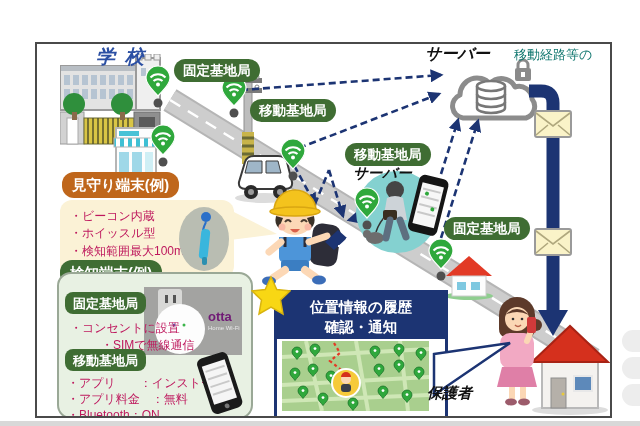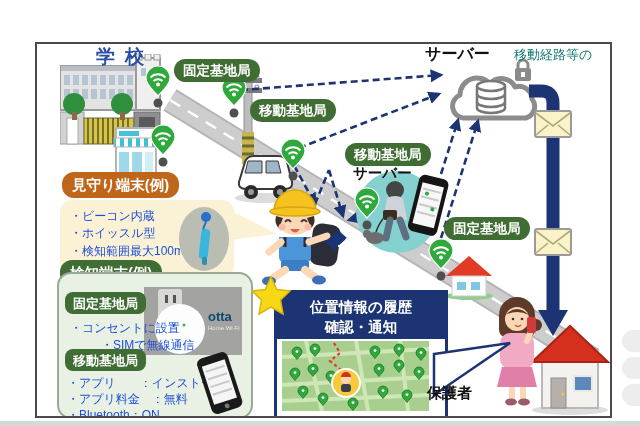--- a/index.html
+++ b/index.html
@@ -6,22 +6,22 @@
   body{font-family:"Liberation Sans","DejaVu Sans",sans-serif;}
   .page{position:relative;width:640px;height:426px;overflow:hidden;background:#fff;}
   .frame{position:absolute;left:35px;top:42px;width:573px;height:372px;border:2px solid #4a4a4a;background:#fff;overflow:hidden;}
   .abs{position:absolute;}
   .station-label{position:absolute;z-index:6;background:#3f6d33;color:#fff;font-weight:bold;
     font-size:13.5px;line-height:1;padding:5px 9px 4px;border-radius:13px;white-space:nowrap;}
   .sub-label{position:absolute;z-index:8;background:#3f6d33;color:#fff;font-weight:bold;
     font-size:13px;line-height:1;padding:5px 8px 4px;border-radius:8px;white-space:nowrap;}
   .title-chip{position:absolute;z-index:7;color:#fff;font-weight:bold;font-size:14.5px;line-height:1;
     padding:6px 10px 5px;border-radius:12px;white-space:nowrap;}
-  .bullet{font-size:12px;color:#1d4ed8;white-space:nowrap;line-height:1.45;}
-  .plain-bold{position:absolute;z-index:6;font-weight:bold;color:#111;white-space:nowrap;}
+  .bullet{font-size:12px;color:#be185d;white-space:nowrap;line-height:1.45;}
+  .plain-bold{position:absolute;z-index:6;font-weight:bold;color:#111;white-space:nowrap;font-style:italic;}
   .pin{position:absolute;z-index:5;width:26px;height:44px;}
   .mail{position:absolute;z-index:5;width:38px;height:28px;}
   .bubble{position:absolute;z-index:7;background:#fbf2d6;border-radius:12px;}
   .panel{position:absolute;z-index:7;background:#e8f1e3;border:2px solid #9aa896;border-radius:14px;}
   .mapbox{position:absolute;z-index:6;background:#fff;border:3px solid #1c3473;padding-left:8px;}
   .mapbox-header{position:absolute;left:0;top:0;right:0;height:46px;background:#1c3473;color:#fff;
     font-weight:bold;font-size:14.5px;text-align:center;line-height:20px;padding-top:4px;box-sizing:border-box;}
   .deco-circle{position:absolute;width:30px;height:22px;border-radius:11px;background:#ededed;}
 </style>
 </head>
@@ -329,21 +329,21 @@
       <div class="bullet" style="position:absolute;left:8px;top:63px;z-index:8;margin-left:34px;">・SIMで無線通信</div>
       <div class="abs" style="left:85px;top:13px;width:98px;height:68px;background:#a3a3a1;z-index:7;">
         <svg width="98" height="68" viewBox="0 0 98 68" style="position:absolute;left:0;top:0;">
           <rect x="14" y="2" width="24" height="30" rx="3" fill="#d8d8d6"></rect>
           <rect x="21" y="8" width="3" height="8" fill="#555"></rect>
             <rect x="29" y="8" width="3" height="8" fill="#555"></rect>
           <circle cx="36" cy="42" r="25" fill="#fdfdfd"></circle>
           <circle cx="30" cy="38" r="1.5" fill="#3a7bd5"></circle>
             <circle cx="40" cy="38" r="1.5" fill="#3cb54a"></circle>
         </svg>
-        <div style="position:absolute;left:64px;top:22px;color:#0c4a6e;font-weight:bold;font-size:13px;">otta</div>
+        <div style="position:absolute;left:64px;top:22px;color:#701a75;font-weight:bold;font-size:13px;">otta</div>
         <div style="position:absolute;left:64px;top:38px;color:#e8e8e8;font-size:6px;">Home Wi-Fi</div>
       </div>
       <div class="sub-label" style="left:6px;top:75px;">移動基地局</div>
       <div class="bullet" style="position:absolute;left:8px;top:101px;z-index:8;">・アプリ　　：インストール</div>
       <div class="bullet" style="position:absolute;left:8px;top:117px;z-index:8;">・アプリ料金　：無料</div>
       <div class="bullet" style="position:absolute;left:8px;top:133px;z-index:8;">・Bluetooth：ON</div>
       <svg style="position:absolute;left:131px;top:78px;z-index:8;" width="60" height="64" viewBox="0 0 60 64">
         <g transform="rotate(-18 30 32)">
           <rect x="14" y="2" width="32" height="58" rx="6" fill="#1a1a1a"></rect>
           <rect x="18" y="10" width="24" height="40" fill="#f5f5f5"></rect>

